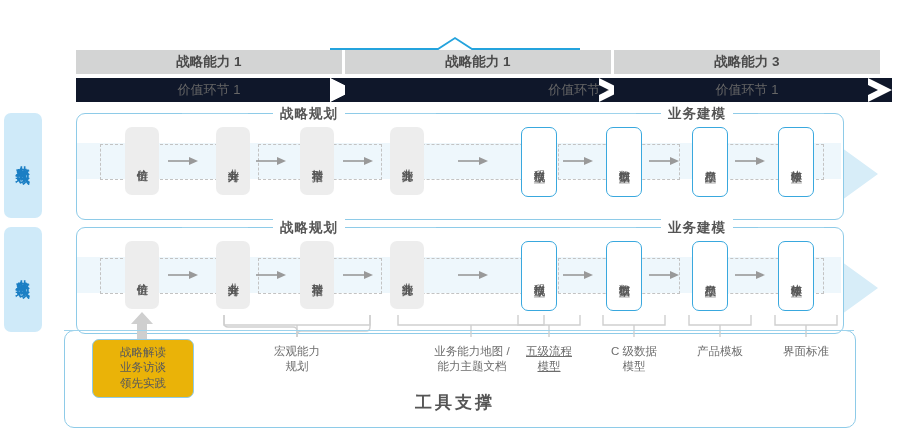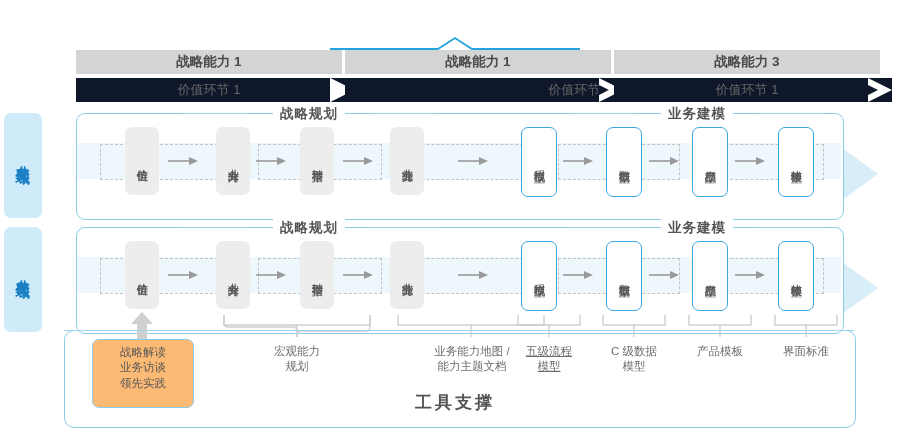--- a/index.html
+++ b/index.html
@@ -88,22 +88,22 @@
   .arr{position:absolute;height:10px;width:30px;}
 
   
   .brk{position:absolute;}
   .uparr{position:absolute;}
   .tool-lab{
     position:absolute;text-align:center;
     font-size:11.5px;color:#6d6d6d;line-height:1.33;
   }
   .tool-lab.boxed{
-    border:1.2px solid #8ecbe8;border-radius:7px;background:#fdba74;
-    color:#5a5a5a;padding:5px 0 16px 0;text-align:center;
+    border:1.2px solid #8ecbe8;border-radius:7px;background:#eab308;
+    color:#5a5a5a;padding:5px 0 6px 0;text-align:center;
   }
 
   
   .tool-frame{
     position:absolute;left:64px;top:330px;width:790px;height:96px;
     border:1.3px solid #8ecbe8;border-radius:10px;background:transparent;
   }
   .tool-title{
     position:absolute;left:0;top:391px;width:910px;text-align:center;
     font-size:17px;font-weight:bold;color:#555555;letter-spacing:3px;

